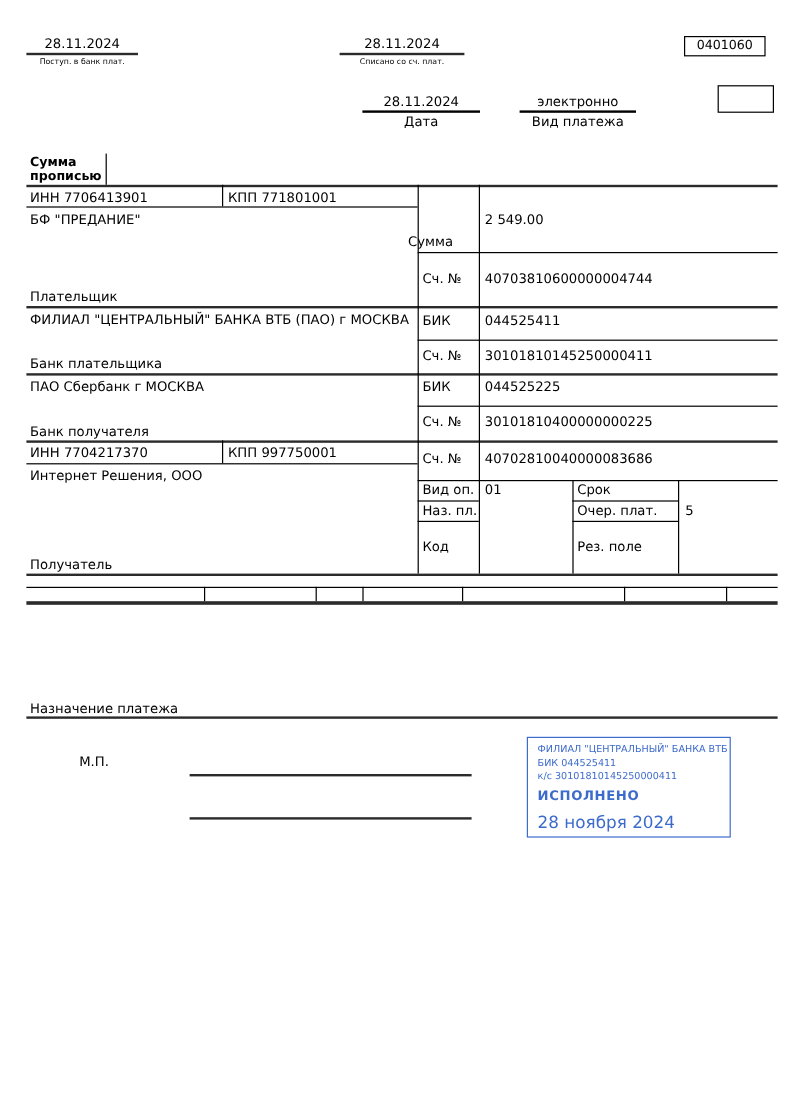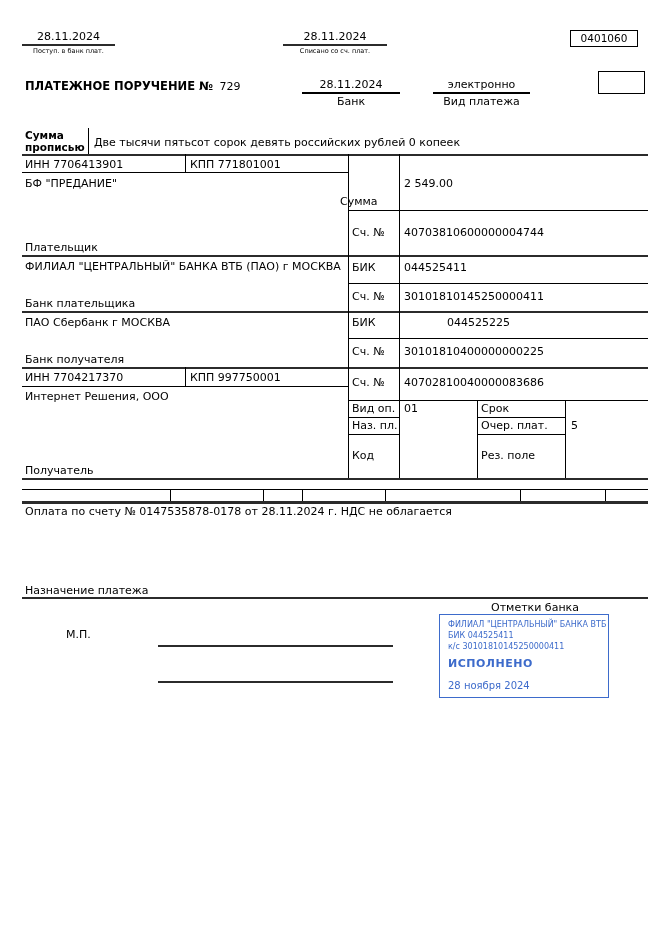--- a/index.html
+++ b/index.html
@@ -39,38 +39,33 @@
   <div class="t tc small" style="left:22px;top:47px;width:93px;">Поступ. в банк плат.</div>
 
   <div class="t tc" style="left:283px;top:30px;width:104px;">28.11.2024</div>
   <div class="thick" style="left:283px;top:44px;width:104px;"></div>
   <div class="t tc small" style="left:283px;top:47px;width:104px;">Списано со сч. плат.</div>
 
   <div class="box" style="left:570px;top:30px;width:68px;height:17px;">
     <div class="t tc" style="left:0;top:1px;width:100%;font-size:10.5px;">0401060</div>
   </div>
 
-  <div class="t" style="left:25px;top:80px;">
-    <span class="title">ПЛАТЕЖНОЕ ПОРУЧЕНИЕ №</span>
-    <span style="margin-left:3px;">729</span>
-  </div>
 
   <div class="t tc" style="left:302px;top:78px;width:98px;">28.11.2024</div>
   <div class="hl" style="left:302px;top:92px;width:98px;height:1.5px;"></div>
-  <div class="t tc" style="left:302px;top:95px;width:98px;">Банк</div>
+  <div class="t tc" style="left:302px;top:95px;width:98px;">Дата</div>
 
   <div class="t tc" style="left:433px;top:78px;width:97px;">электронно</div>
   <div class="hl" style="left:433px;top:92px;width:97px;height:1.5px;"></div>
   <div class="t tc" style="left:433px;top:95px;width:97px;">Вид платежа</div>
 
   <div class="box" style="left:598px;top:71px;width:47px;height:23px;"></div>
 
   <div class="t wrap2" style="left:25px;top:129px;font-weight:bold;">Сумма прописью</div>
   <div class="vl" style="left:88px;top:128px;height:26px;"></div>
-  <div class="t" style="left:94px;top:136px;">Две тысячи пятьсот сорок девять российских рублей 0 копеек</div>
 
   <div class="thick" style="left:22px;top:154px;width:626px;"></div>
   <div class="hl" style="left:22px;top:172px;width:326px;"></div>
   <div class="hl" style="left:348px;top:210px;width:300px;"></div>
   <div class="thick" style="left:22px;top:255px;width:626px;"></div>
   <div class="hl" style="left:348px;top:283px;width:300px;"></div>
   <div class="thick" style="left:22px;top:311px;width:626px;"></div>
   <div class="hl" style="left:348px;top:338px;width:300px;"></div>
   <div class="thick" style="left:22px;top:367px;width:626px;"></div>
   <div class="hl" style="left:22px;top:386px;width:326px;"></div>
@@ -119,51 +114,49 @@
   <div class="t" style="left:352px;top:226px;">Сч. №</div>
   <div class="t" style="left:404px;top:226px;">40703810600000004744</div>
 
   <div class="t" style="left:352px;top:261px;">БИК</div>
   <div class="t" style="left:404px;top:261px;">044525411</div>
 
   <div class="t" style="left:352px;top:290px;">Сч. №</div>
   <div class="t" style="left:404px;top:290px;">30101810145250000411</div>
 
   <div class="t" style="left:352px;top:316px;">БИК</div>
-  <div class="t" style="left:404px;top:316px;margin-left:43px;">044525225</div>
+  <div class="t" style="left:404px;top:316px;">044525225</div>
 
   <div class="t" style="left:352px;top:345px;">Сч. №</div>
   <div class="t" style="left:404px;top:345px;">30101810400000000225</div>
 
   <div class="t" style="left:352px;top:376px;">Сч. №</div>
   <div class="t" style="left:404px;top:376px;text-align:center;">40702810040000083686</div>
 
   <div class="t" style="left:352px;top:402px;">Вид оп.</div>
   <div class="t" style="left:404px;top:402px;">01</div>
   <div class="t" style="left:481px;top:402px;">Срок</div>
 
   <div class="t" style="left:352px;top:419px;">Наз. пл.</div>
   <div class="t" style="left:481px;top:419px;">Очер. плат.</div>
   <div class="t" style="left:571px;top:419px;">5</div>
 
   <div class="t" style="left:352px;top:449px;">Код</div>
   <div class="t" style="left:481px;top:449px;">Рез. поле</div>
 
-  <div class="t" style="left:25px;top:505px;">Оплата по счету № 0147535878-0178 от 28.11.2024 г.  НДС не облагается</div>
   <div class="t" style="left:25px;top:584px;">Назначение платежа</div>
   <div class="thick" style="left:22px;top:597px;width:626px;"></div>
 
-  <div class="t tc" style="left:440px;top:601px;width:190px;">Отметки банка</div>
 
   <div class="t" style="left:66px;top:628px;text-align:center;">М.П.</div>
 
   <div class="sig" style="top:645px;"></div>
   <div class="sig" style="top:681px;"></div>
 
   <div class="stamp" style="border-color: rgb(61, 107, 203); color: rgb(61, 107, 203);">
     <div class="s" style="top:5px;">ФИЛИАЛ "ЦЕНТРАЛЬНЫЙ" БАНКА ВТБ</div>
     <div class="s" style="top:16px;">БИК 044525411</div>
     <div class="s" style="top:27px;">к/с 30101810145250000411</div>
     <div class="s status" style="top:44px;">ИСПОЛНЕНО</div>
-    <div class="s" style="top:66px;font-size:10px;">28 ноября 2024</div>
+    <div class="s" style="top:66px;font-size:14px;">28 ноября 2024</div>
   </div>
 
 </div>
 
 </body></html>

